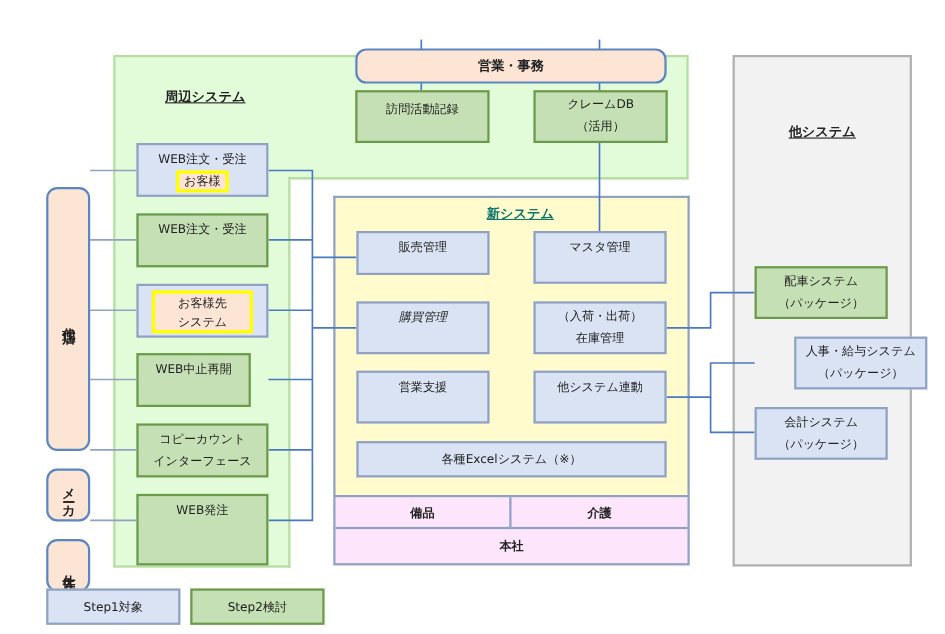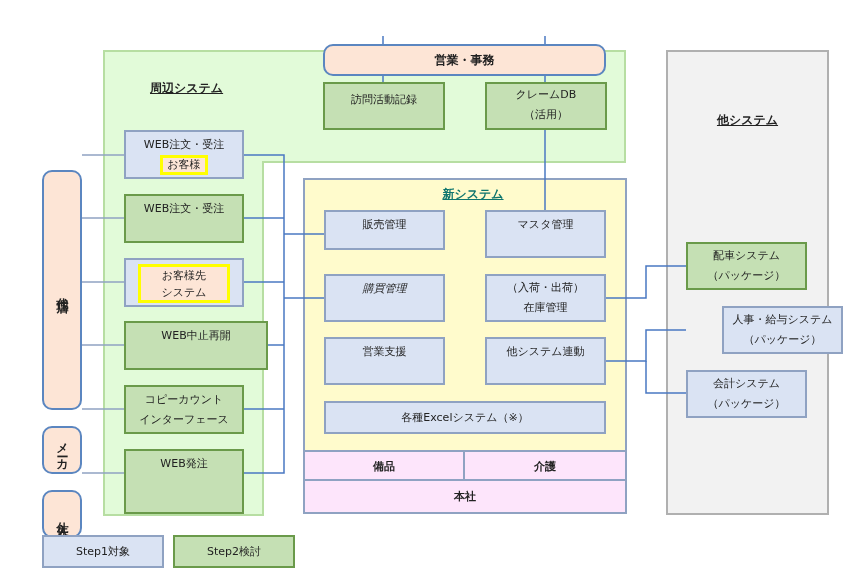--- a/index.html
+++ b/index.html
@@ -85,21 +85,21 @@
 </div>
 <div class="abs green txt" style="left:124px;top:194px;width:120px;height:49px;padding-top:3px;">
   <span>WEB注文・受注</span>
 </div>
 <div class="abs blue txt" style="left:124px;top:258px;width:120px;height:49px;padding:4px 12px;">
   <div class="hl" style="line-height:17px;height:39px;box-sizing:border-box;">
     <div>お客様先</div>
     <div>システム</div>
   </div>
 </div>
-<div class="abs green txt" style="left:124px;top:321px;width:144px;height:49px;padding-top:3px;">
+<div class="abs green txt" style="left:124px;top:321px;width:104px;height:49px;padding-top:3px;">
   <span>WEB中止再開</span>
 </div>
 <div class="abs green txt" style="left:124px;top:385px;width:120px;height:49px;padding-top:3px;">
   <div>コピーカウント</div>
   <div>インターフェース</div>
 </div>
 <div class="abs green txt" style="left:124px;top:449px;width:120px;height:65px;padding-top:3px;">
   <span>WEB発注</span>
 </div>
 

